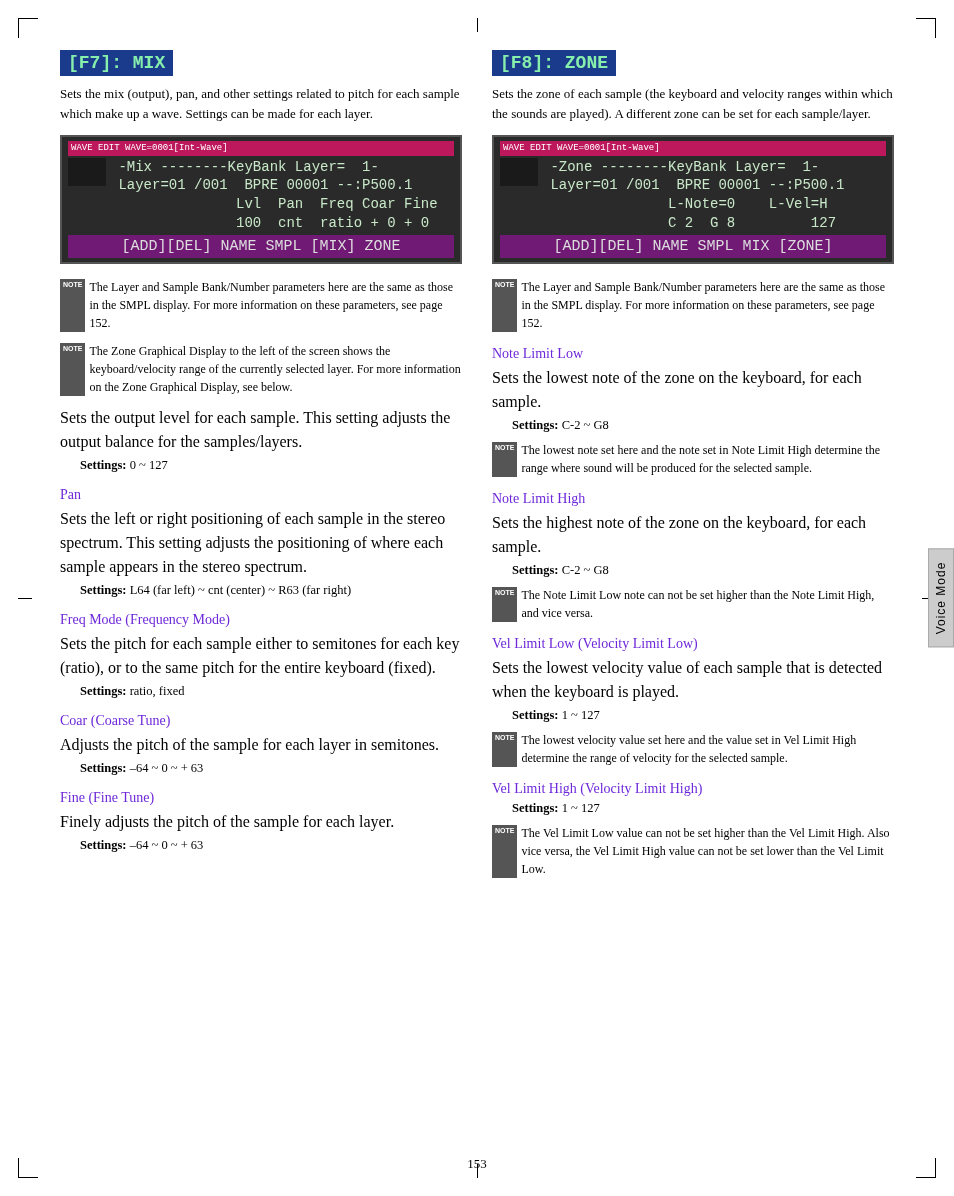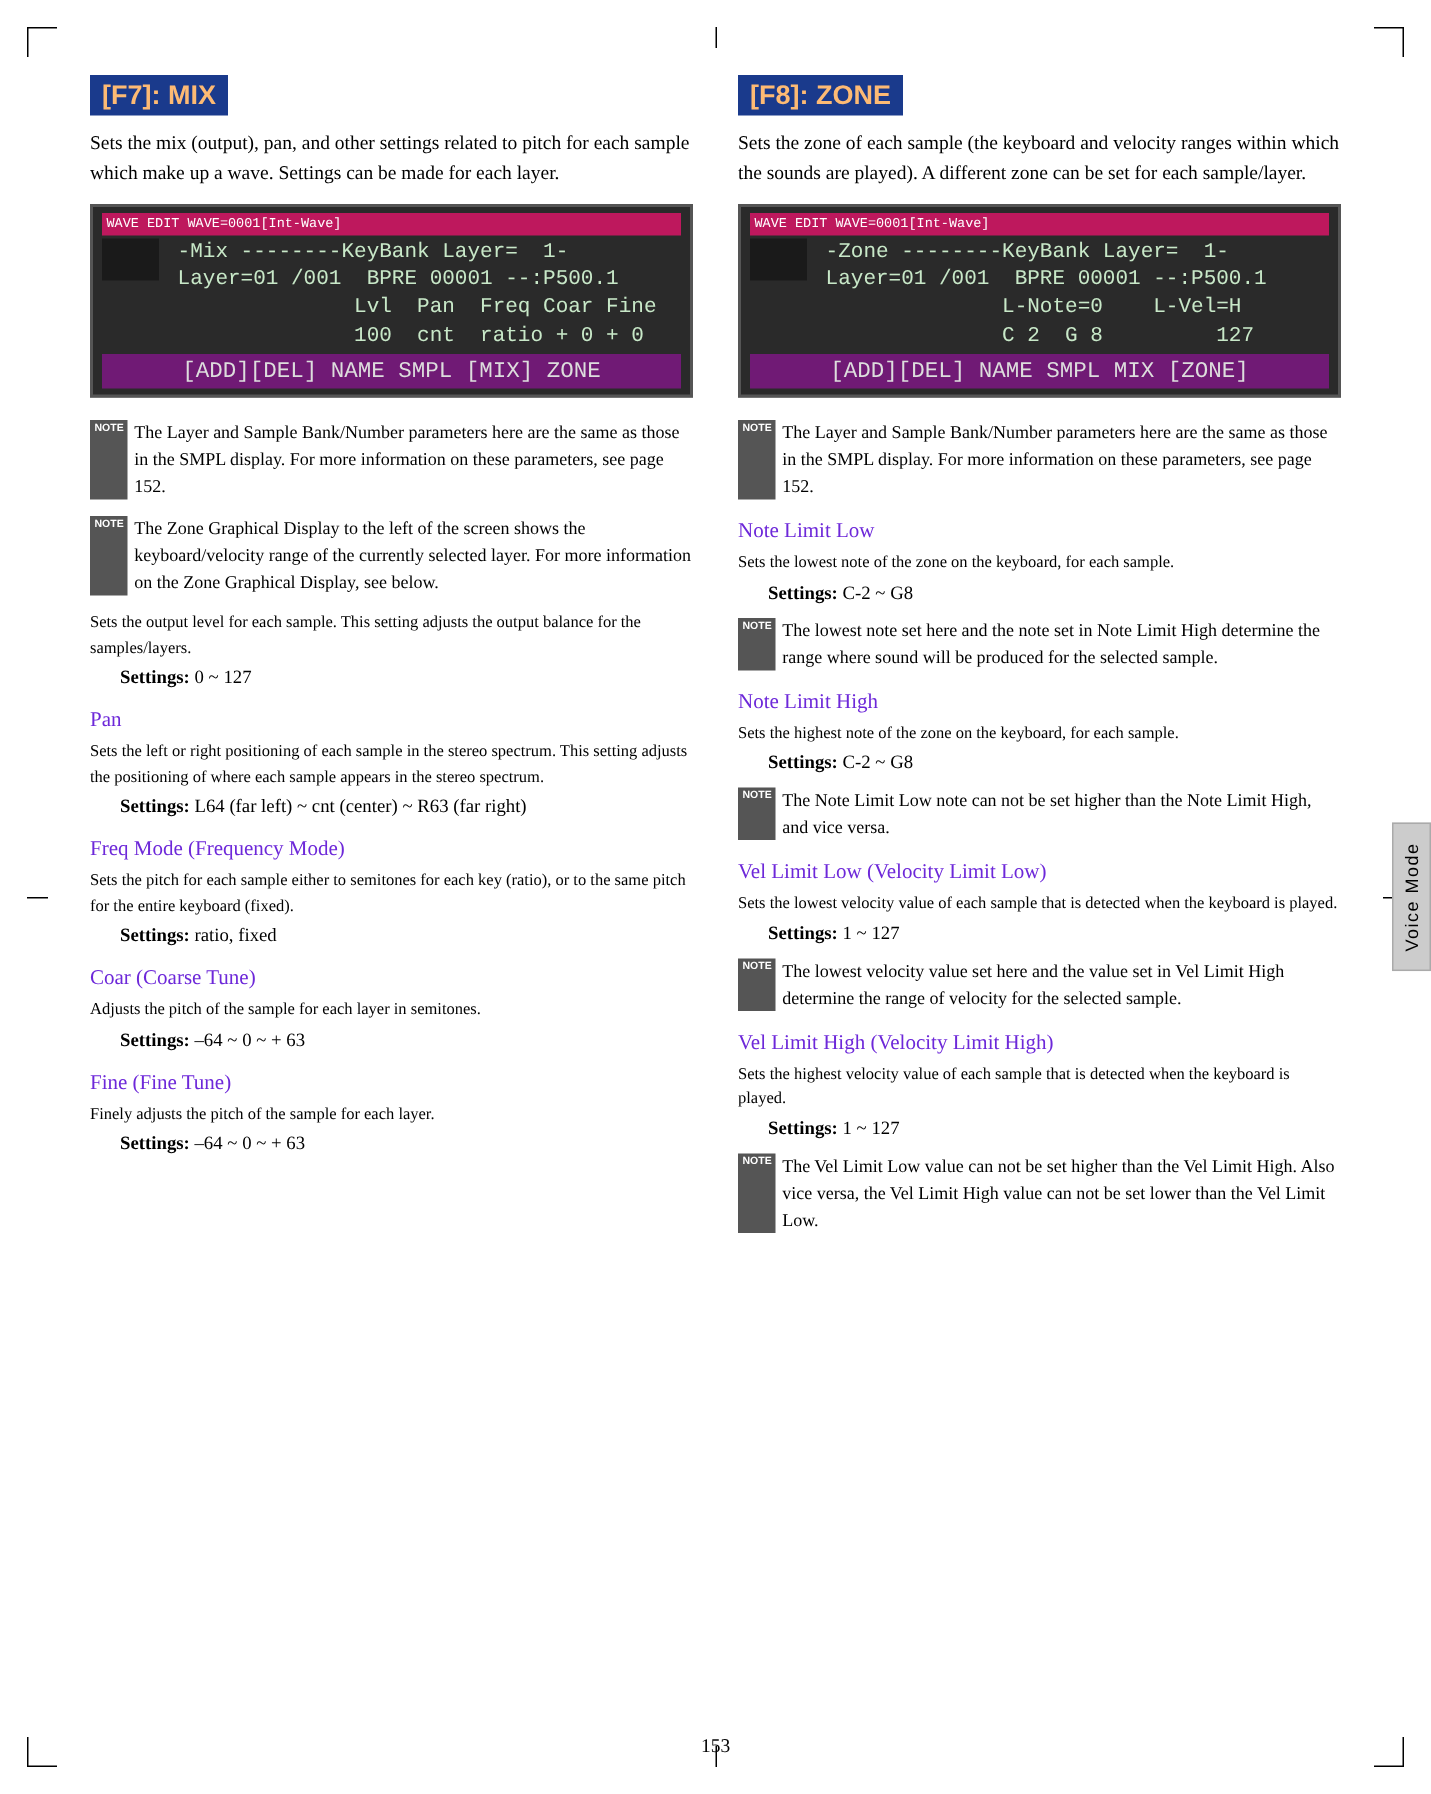--- a/index.html
+++ b/index.html
@@ -60,24 +60,24 @@
       gap: 30px;
     }
 
     .left-column, .right-column {
       flex: 1;
     }
 
     
     .section-header {
       background: #1a3a8c;
-      color: #fdba74;
+      color: #86efac;
       font-size: 18px;
       font-weight: bold;
-      font-family: Liberation Sans, sans-serif;
+      font-family: Liberation Mono, monospace;
       padding: 3px 8px;
       margin-bottom: 8px;
       display: inline-block;
     }
 
     .section-intro {
       font-size: 13px;
       line-height: 1.5;
       margin-bottom: 12px;
     }
@@ -155,21 +155,21 @@
     
     .sub-header {
       color: #6d28d9;
       font-size: 14px;
       font-weight: normal;
       margin-top: 14px;
       margin-bottom: 4px;
     }
 
     .sub-description {
-      font-size: 11px;
+      font-size: 16px;
       line-height: 1.5;
       margin-bottom: 4px;
     }
 
     .settings-line {
       font-size: 12.5px;
       margin-bottom: 8px;
       margin-left: 20px;
     }
     .settings-line strong {
@@ -307,21 +307,20 @@
           <div class="sub-header">Vel Limit Low (Velocity Limit Low)</div>
           <p class="sub-description">Sets the lowest velocity value of each sample that is detected when the keyboard is played.</p>
           <div class="settings-line"><strong>Settings:</strong> 1 ~ 127</div>
           <div class="note-block">
             <span class="note-icon">NOTE</span>
             <span class="note-text">The lowest velocity value set here and the value set in Vel Limit High determine the range of velocity for the selected sample.</span>
           </div>
         </div>
         <div>
           <div class="sub-header">Vel Limit High (Velocity Limit High)</div>
-          <p class="sub-description">Sets the highest velocity value of each sample that is detected when the keyboard is played.</p>
           <div class="settings-line"><strong>Settings:</strong> 1 ~ 127</div>
           <div class="note-block">
             <span class="note-icon">NOTE</span>
             <span class="note-text">The Vel Limit Low value can not be set higher than the Vel Limit High. Also vice versa, the Vel Limit High value can not be set lower than the Vel Limit Low.</span>
           </div>
         </div>
       </div>
   </div>
 </div>
 

